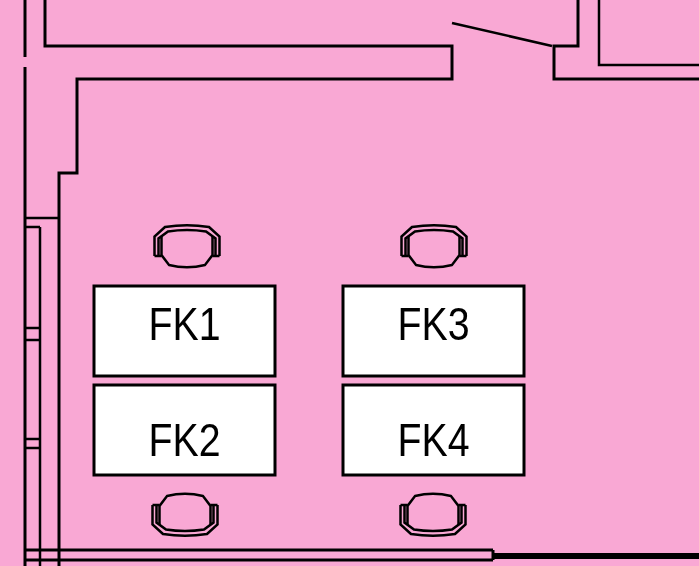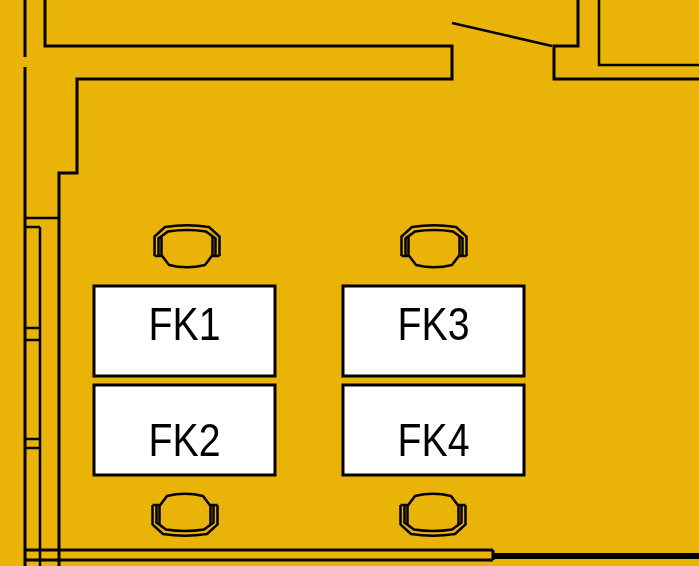--- a/index.html
+++ b/index.html
@@ -5,21 +5,21 @@
   html, body {
     margin: 0;
     padding: 0;
     background: #ffffff;
     font-family: "Liberation Sans", sans-serif;
   }
   .canvas {
     position: relative;
     width: 699px;
     height: 566px;
-    background: #eab308;
+    background: #f9a8d4;
     overflow: hidden;
   }
   svg { display: block; }
   .ln {
     fill: none;
     stroke-linecap: butt;
     stroke-linejoin: miter;
   }
   .w3 { stroke-width: 3; }
   .w25 { stroke-width: 2.5; }

